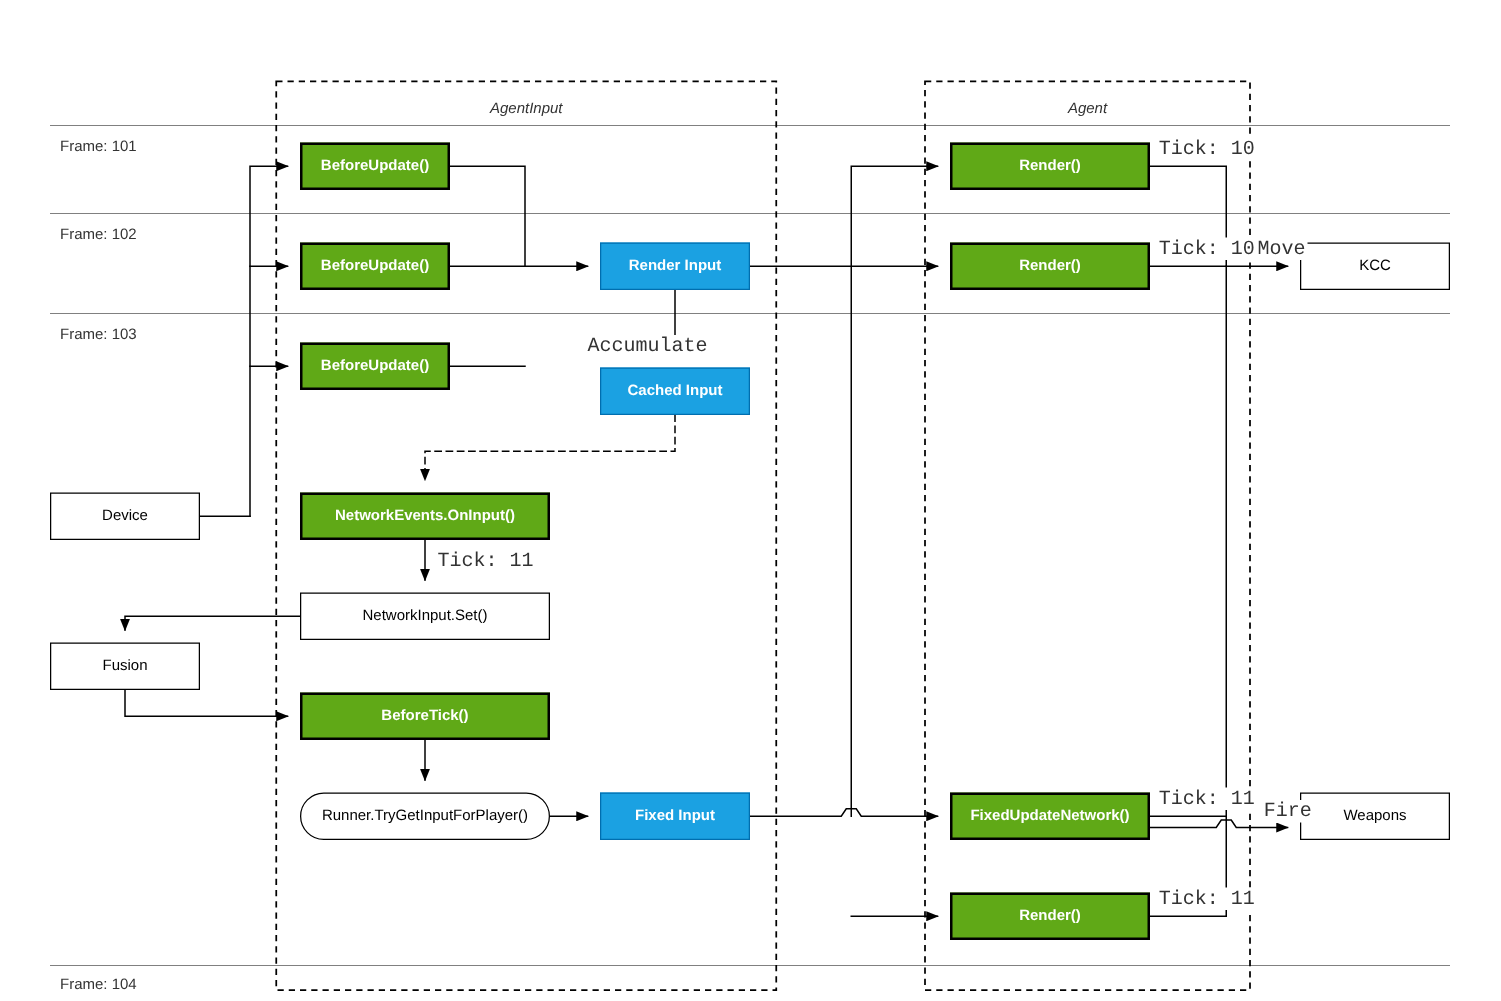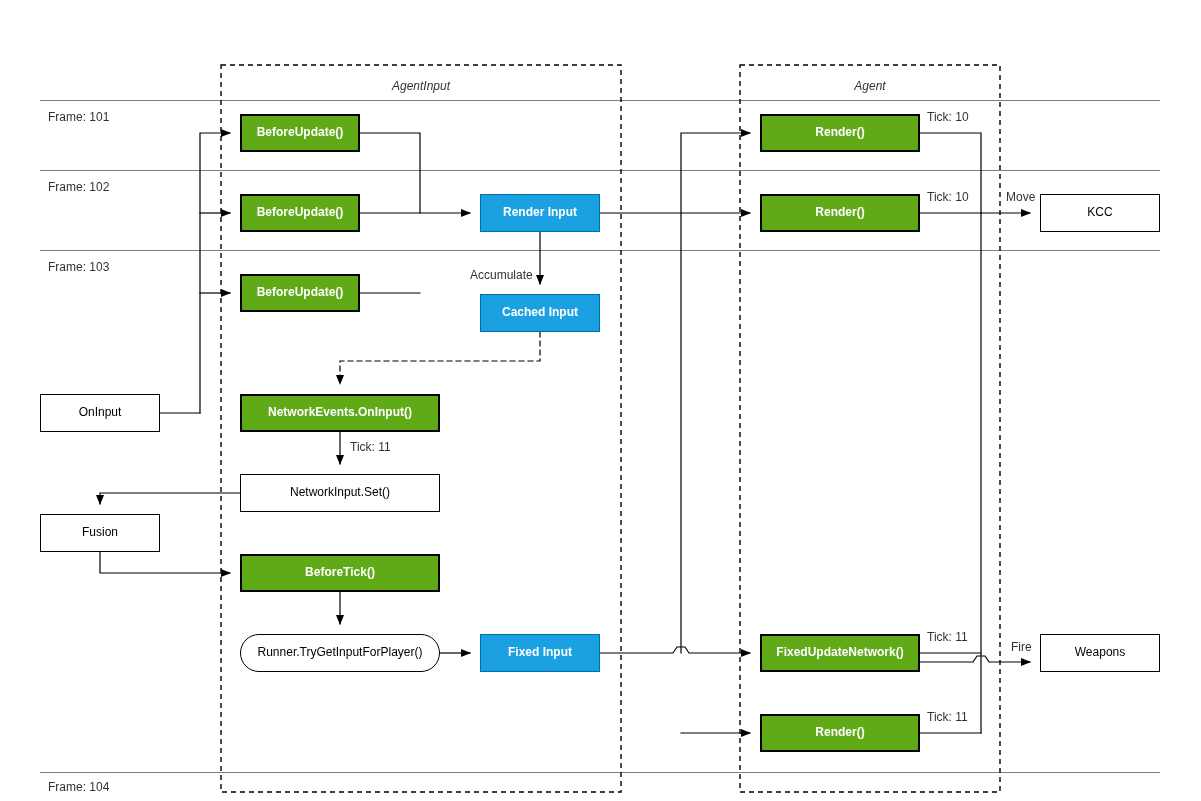--- a/index.html
+++ b/index.html
@@ -13,22 +13,22 @@
               font-weight:bold;font-size:12px;}
   .node.blue{background:#1BA1E2;border:1px solid #006EAF;color:#ffffff;
              font-weight:bold;font-size:12px;}
   .node.plain{background:#ffffff;border:1px solid #000000;color:#000000;
               font-weight:normal;font-size:12px;}
 
   .lbl{position:absolute;font-size:12px;color:#333333;white-space:nowrap;}
   .lbl.frame{color:#333333;font-size:12px;}
   .swim-title{position:absolute;font-size:12px;color:#333333;font-style:italic;
               white-space:nowrap;text-align:center;}
-  .edgelbl{position:absolute;font-size:12px;color:#333333;white-space:nowrap;
-           background:#ffffff;padding:0 2px;}
+  .edgelbl{position:absolute;font-size:16px;color:#333333;white-space:nowrap;
+           background:#ffffff;padding:0 2px;font-family:Liberation Mono, monospace;}
 </style>
 </head>
 <body>
 
 <div id="stage">
 
   <svg id="wires" viewBox="0 0 1201 801" xmlns="http://www.w3.org/2000/svg">
     <defs>
       <marker id="ah" markerWidth="10" markerHeight="8" refX="9" refY="4" orient="auto" markerUnits="userSpaceOnUse">
         <path d="M0,0 L10,4 L0,8 z" fill="#000"></path>
@@ -108,21 +108,21 @@
   <div class="node blue" style="left:480px;top:162px;width:120px;height:38px;">Render Input</div>
   <div class="node green" style="left:240px;top:362px;width:200px;height:38px;">NetworkEvents.OnInput()</div>
   <div class="node green" style="left:240px;top:522px;width:200px;height:38px;">BeforeTick()</div>
   <div class="node plain" style="left:240px;top:442px;width:200px;height:38px;">NetworkInput.Set()</div>
   <div class="node plain" style="left:240px;top:602px;width:200px;height:38px;border-radius:19px;">Runner.TryGetInputForPlayer()</div>
   <div class="node blue" style="left:480px;top:602px;width:120px;height:38px;">Fixed Input</div>
   <div class="node green" style="left:760px;top:82px;width:160px;height:38px;">Render()</div>
   <div class="node green" style="left:760px;top:162px;width:160px;height:38px;">Render()</div>
   <div class="node green" style="left:760px;top:602px;width:160px;height:38px;">FixedUpdateNetwork()</div>
   <div class="node green" style="left:760px;top:682px;width:160px;height:38px;">Render()</div>
-  <div class="node plain" style="left:40px;top:362px;width:120px;height:38px;">OnInput</div>
+  <div class="node plain" style="left:40px;top:362px;width:120px;height:38px;">Device</div>
   <div class="node plain" style="left:40px;top:482px;width:120px;height:38px;">Fusion</div>
   <div class="node plain" style="left:1040px;top:162px;width:120px;height:38px;">KCC</div>
   <div class="node plain" style="left:1040px;top:602px;width:120px;height:38px;">Weapons</div>
 
   <div class="edgelbl" style="left:468px;top:236px;">Accumulate</div>
   <div class="edgelbl" style="left:348px;top:408px;">Tick: 11</div>
   <div class="edgelbl" style="left:925px;top:78px;">Tick: 10</div>
   <div class="edgelbl" style="left:925px;top:158px;">Tick: 10</div>
   <div class="edgelbl" style="left:925px;top:598px;">Tick: 11</div>
   <div class="edgelbl" style="left:925px;top:678px;">Tick: 11</div>

